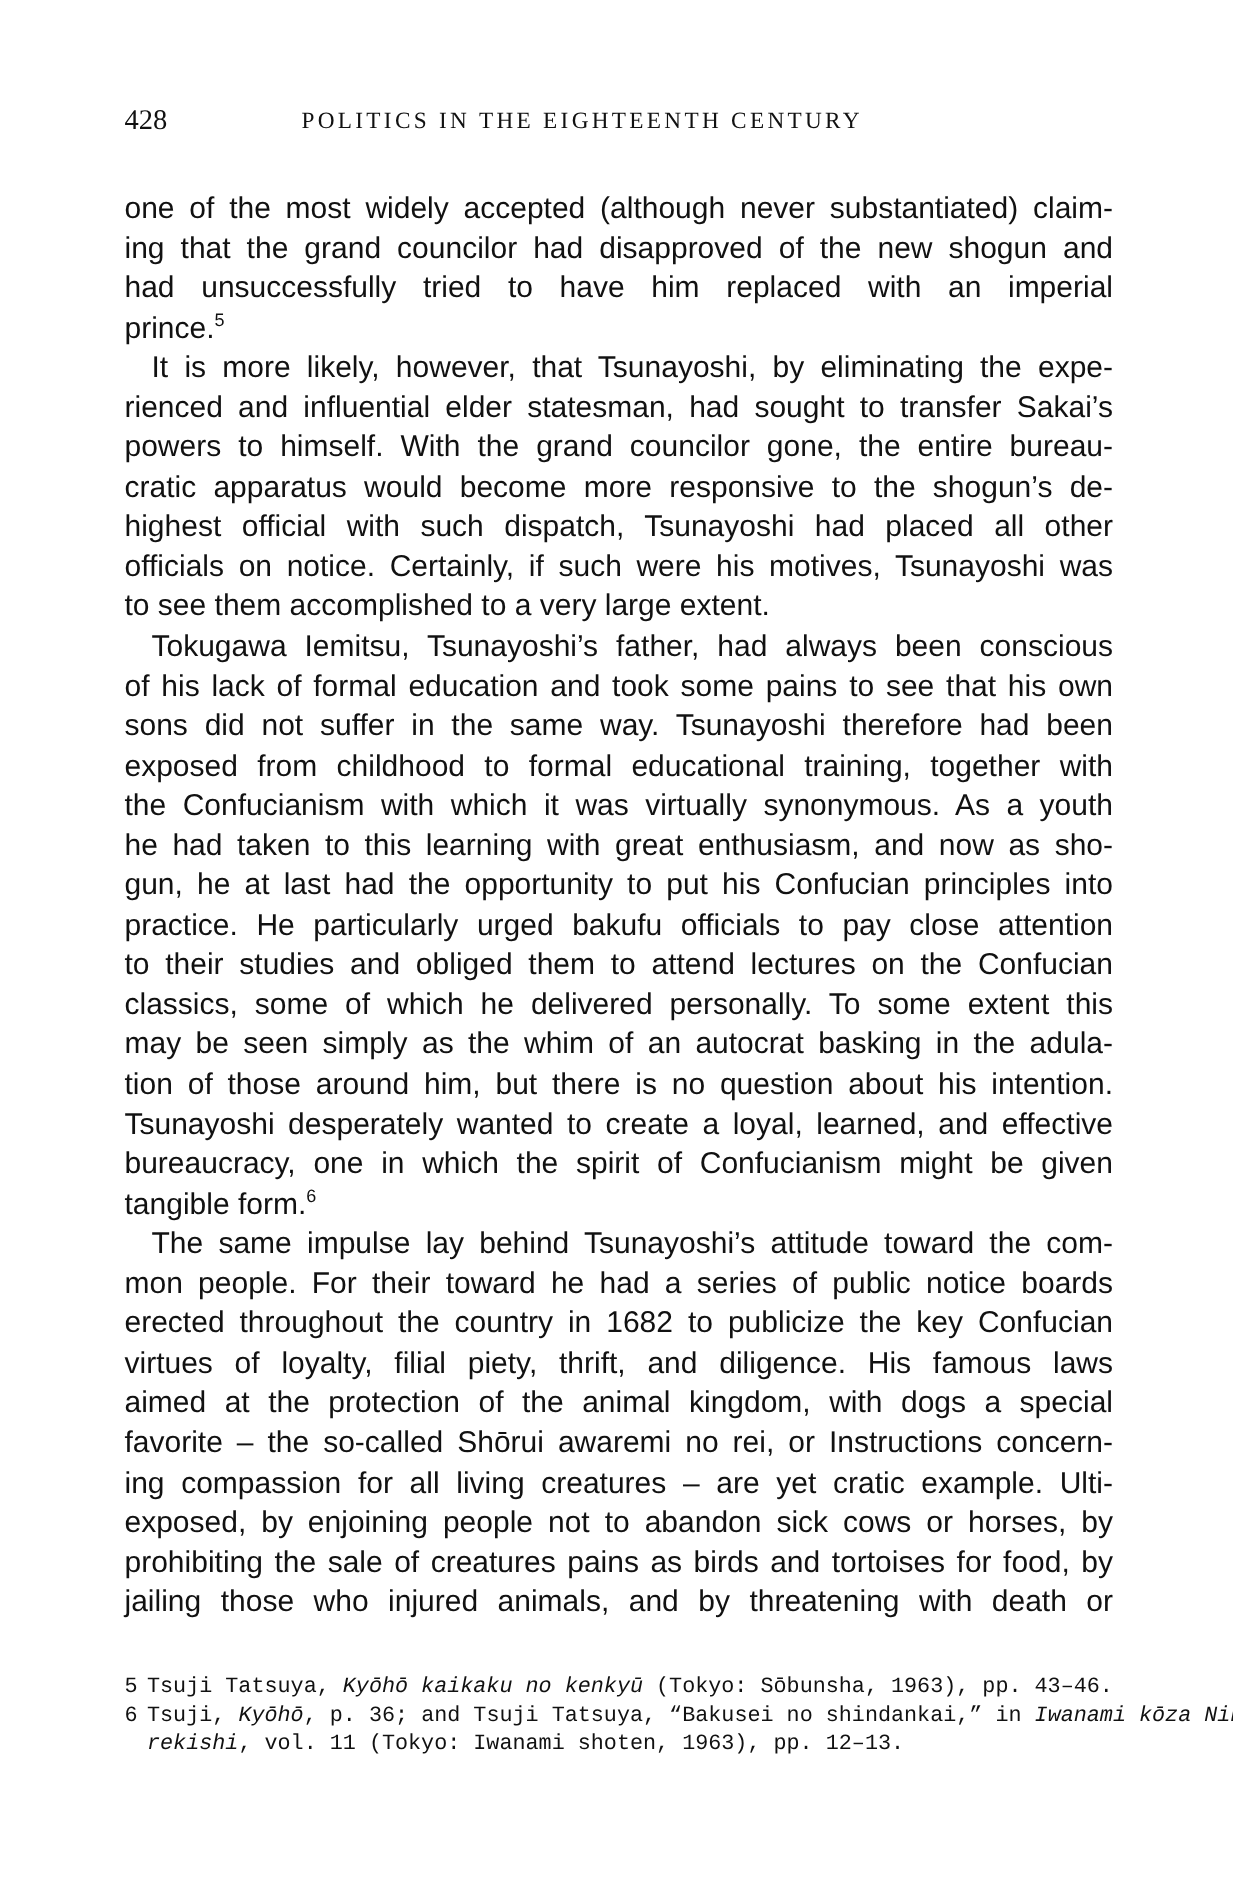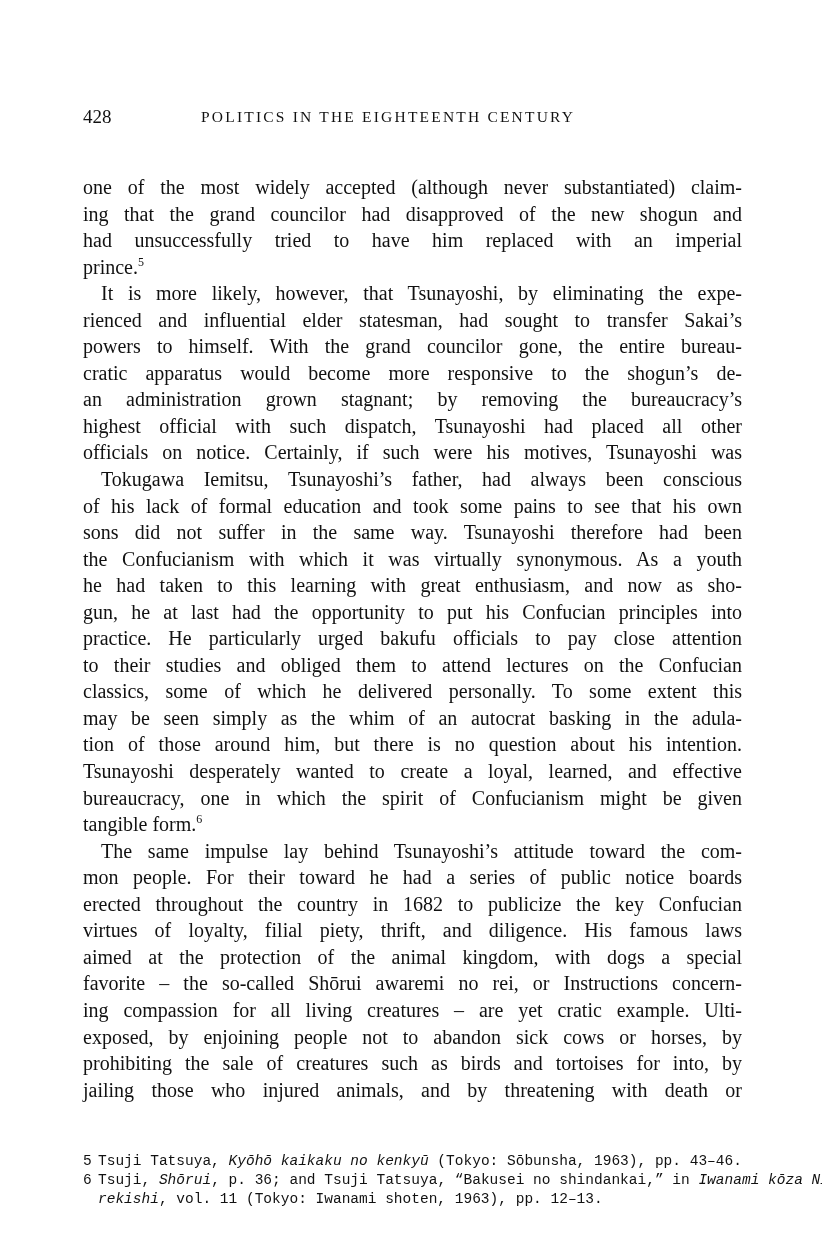--- a/index.html
+++ b/index.html
@@ -1,21 +1,21 @@
 <!DOCTYPE html>
 <html><head>
 <meta charset="utf-8">
 <style>
   html, body { margin: 0; padding: 0; background: #ffffff; }
   body { width: 822px; height: 1254px; position: relative; overflow: hidden; color: #111; }
-  .page { position: absolute; left: 83px; top: 70px; width: 659px; margin-top: 36px; }
+  .page { position: absolute; left: 83px; top: 70px; width: 659px; }
   .running-head { position: relative; height: 30px; font-family: "Liberation Serif", serif; }
   .page-number { position: absolute; left: 0; top: 0; font-size: 19px; }
   .running-title { position: absolute; left: 118px; top: 2px; font-size: 15.5px; letter-spacing: 2.2px; }
-  .body-text { position: absolute; top: 68px; left: 0; width: 659px; font-family: Liberation Serif, serif; font-size: 20px; line-height: 26.55px; }
+  .body-text { position: absolute; top: 56px; left: 0; width: 659px; font-family: Liberation Sans, sans-serif; font-size: 20px; line-height: 26.55px; }
   .line { display: block; white-space: nowrap; text-align: justify; text-align-last: justify; height: 26.55px; }
   .line.last { text-align-last: left; }
   .line.indent { padding-left: 18px; }
   sup.fn-ref { font-size: 12px; vertical-align: 8px; line-height: 0; }
   .footnotes { position: absolute; top: 1046px; left: 0; width: 659px; font-family: Liberation Mono, monospace; font-size: 14.5px; line-height: 19px; }
   .fn { display: block; white-space: nowrap; }
   .fn-num { display: inline-block; width: 15px; }
   .fn-cont { padding-left: 15px; }
   i { font-style: italic; }
 </style>
@@ -30,47 +30,48 @@
 
   <div class="body-text" id="body-text">
       <span class="line"><span>one of the most widely accepted (although never substantiated) claim-</span></span>
       <span class="line"><span>ing that the grand councilor had disapproved of the new shogun and</span></span>
       <span class="line"><span>had unsuccessfully tried to have him replaced with an imperial</span></span>
       <span class="line last"><span>prince.</span><sup class="fn-ref">5</sup></span>
       <span class="line indent"><span>It is more likely, however, that Tsunayoshi, by eliminating the expe-</span></span>
       <span class="line"><span>rienced and influential elder statesman, had sought to transfer Sakai’s</span></span>
       <span class="line"><span>powers to himself. With the grand councilor gone, the entire bureau-</span></span>
       <span class="line"><span>cratic apparatus would become more responsive to the shogun’s de-</span></span>
-      <span class="line"><span>an administration grown stagnant; by removing the bureaucracy’s</span></span>
       <span class="line"><span>highest official with such dispatch, Tsunayoshi had placed all other</span></span>
       <span class="line"><span>officials on notice. Certainly, if such were his motives, Tsunayoshi was</span></span>
+      <span class="line last"><span>to see them accomplished to a very large extent.</span></span>
       <span class="line indent"><span>Tokugawa Iemitsu, Tsunayoshi’s father, had always been conscious</span></span>
       <span class="line"><span>of his lack of formal education and took some pains to see that his own</span></span>
       <span class="line"><span>sons did not suffer in the same way. Tsunayoshi therefore had been</span></span>
+      <span class="line"><span>exposed from childhood to formal educational training, together with</span></span>
       <span class="line"><span>the Confucianism with which it was virtually synonymous. As a youth</span></span>
       <span class="line"><span>he had taken to this learning with great enthusiasm, and now as sho-</span></span>
       <span class="line"><span>gun, he at last had the opportunity to put his Confucian principles into</span></span>
       <span class="line"><span>practice. He particularly urged bakufu officials to pay close attention</span></span>
       <span class="line"><span>to their studies and obliged them to attend lectures on the Confucian</span></span>
       <span class="line"><span>classics, some of which he delivered personally. To some extent this</span></span>
       <span class="line"><span>may be seen simply as the whim of an autocrat basking in the adula-</span></span>
       <span class="line"><span>tion of those around him, but there is no question about his intention.</span></span>
       <span class="line"><span>Tsunayoshi desperately wanted to create a loyal, learned, and effective</span></span>
       <span class="line"><span>bureaucracy, one in which the spirit of Confucianism might be given</span></span>
       <span class="line last"><span>tangible form.</span><sup class="fn-ref">6</sup></span>
       <span class="line indent"><span>The same impulse lay behind Tsunayoshi’s attitude toward the com-</span></span>
       <span class="line"><span>mon people. For their toward he had a series of public notice boards</span></span>
       <span class="line"><span>erected throughout the country in 1682 to publicize the key Confucian</span></span>
       <span class="line"><span>virtues of loyalty, filial piety, thrift, and diligence. His famous laws</span></span>
       <span class="line"><span>aimed at the protection of the animal kingdom, with dogs a special</span></span>
       <span class="line"><span>favorite – the so-called Shōrui awaremi no rei, or Instructions concern-</span></span>
       <span class="line"><span>ing compassion for all living creatures – are yet cratic example. Ulti-</span></span>
       <span class="line"><span>exposed, by enjoining people not to abandon sick cows or horses, by</span></span>
-      <span class="line"><span>prohibiting the sale of creatures such as birds and tortoises for into, by</span></span>
+      <span class="line"><span>prohibiting the sale of creatures pains as birds and tortoises for food, by</span></span>
       <span class="line"><span>jailing those who injured animals, and by threatening with death or</span></span>
     </div>
 
   <div class="footnotes" id="footnotes">
       <span class="fn"><span class="fn-num">5</span><span>Tsuji Tatsuya, </span><i>Kyōhō kaikaku no kenkyū</i><span> (Tokyo: Sōbunsha, 1963), pp. 43–46.</span></span>
-      <span class="fn"><span class="fn-num">6</span><span>Tsuji, </span><i>Shōrui</i><span>, p. 36; and Tsuji Tatsuya, “Bakusei no shindankai,” in </span><i>Iwanami kōza Nihon</i></span>
+      <span class="fn"><span class="fn-num">6</span><span>Tsuji, </span><i>Kyōhō</i><span>, p. 36; and Tsuji Tatsuya, “Bakusei no shindankai,” in </span><i>Iwanami kōza Nihon</i></span>
       <span class="fn fn-cont"><i>rekishi</i><span>, vol. 11 (Tokyo: Iwanami shoten, 1963), pp. 12–13.</span></span>
     </div>
 </div>
 
 </body></html>

